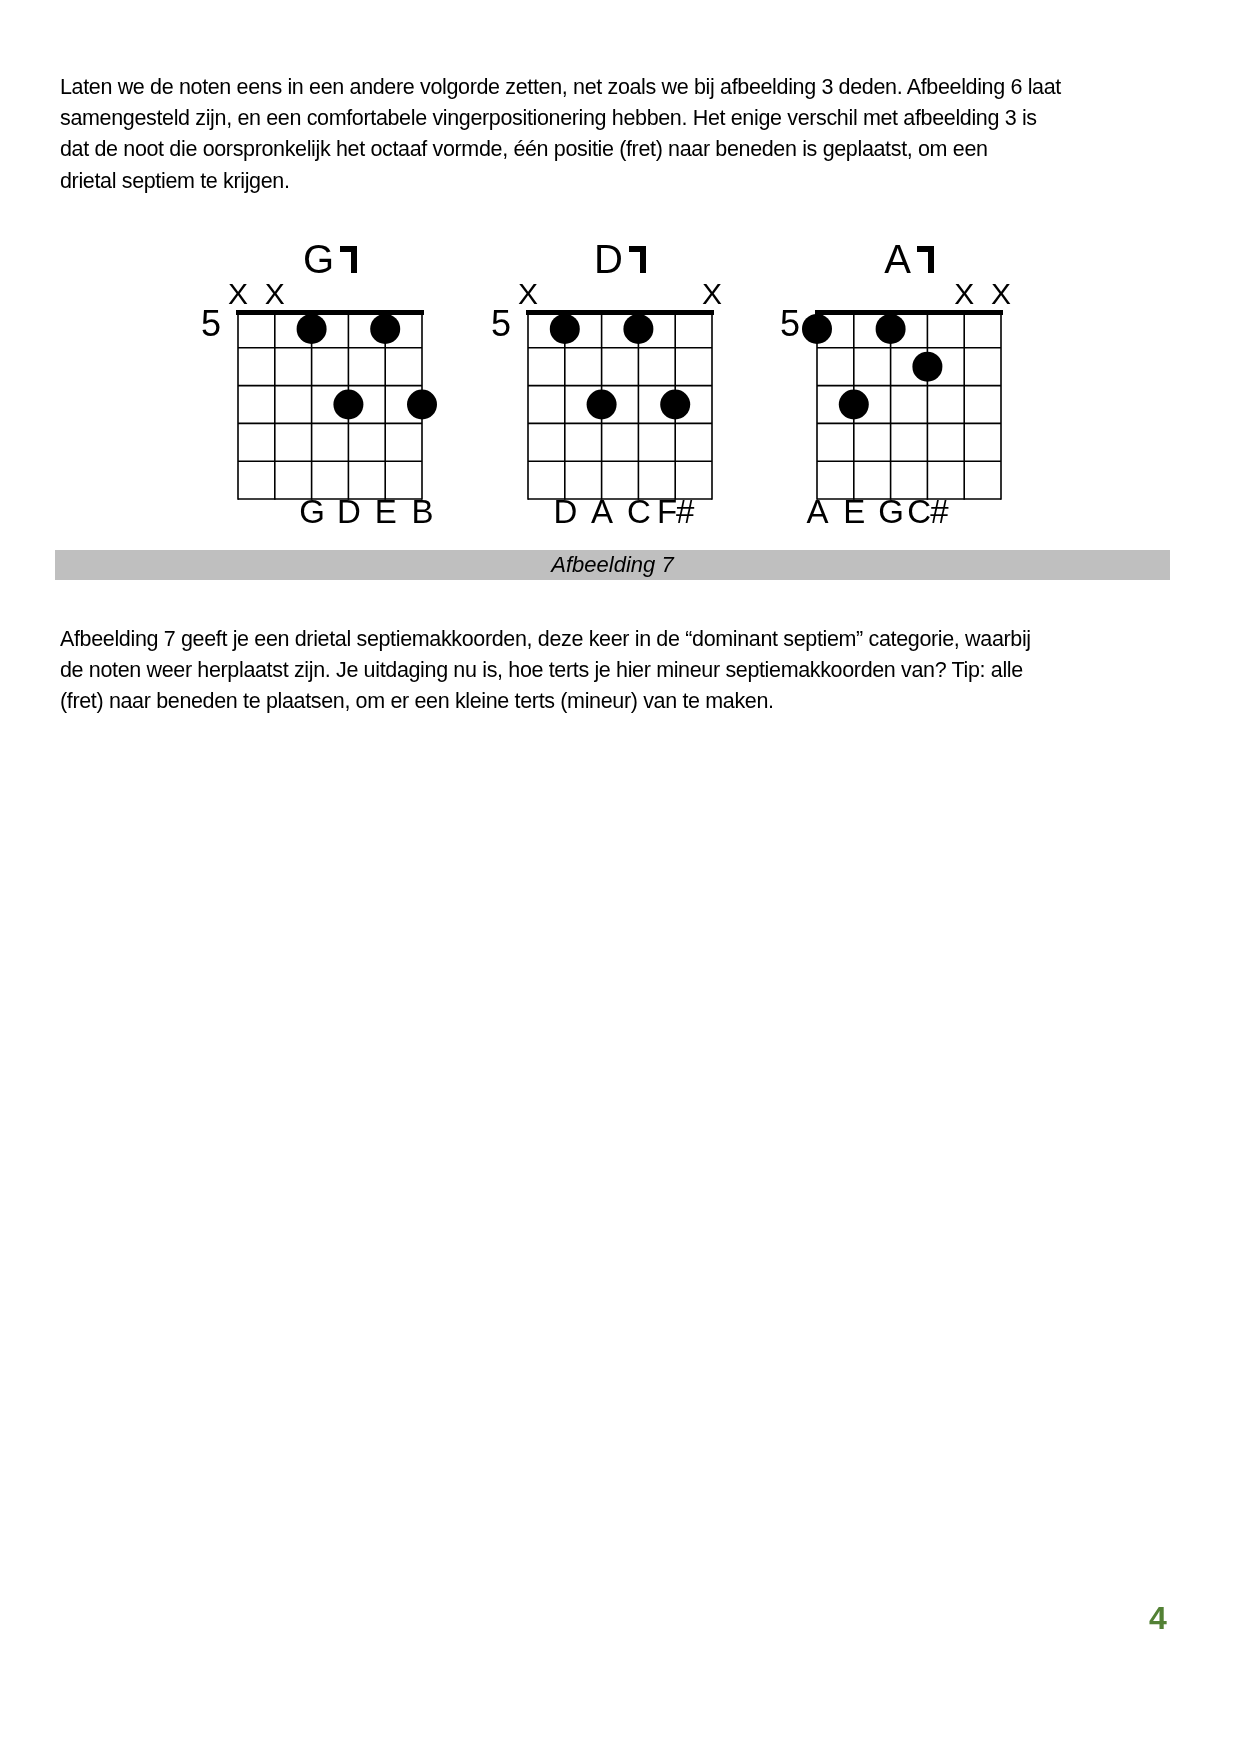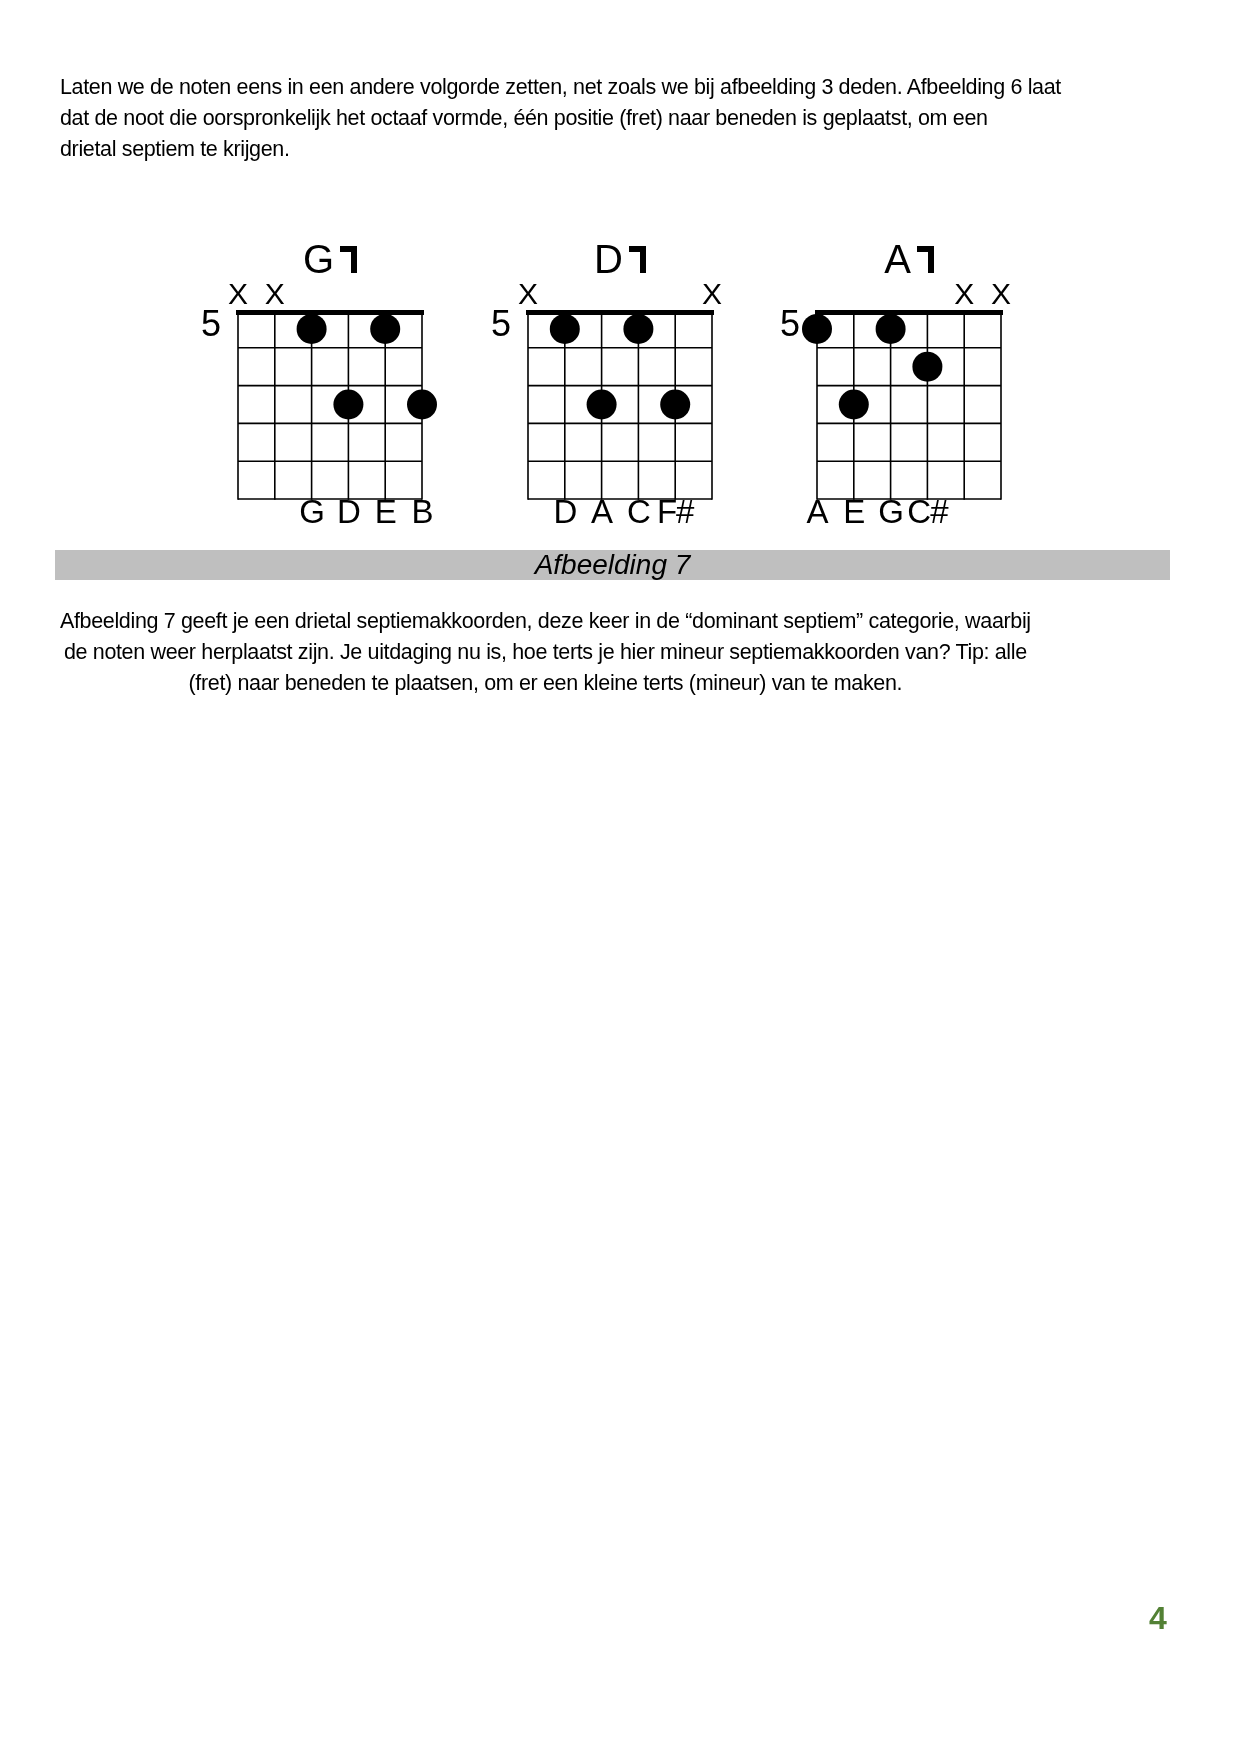--- a/index.html
+++ b/index.html
@@ -6,21 +6,21 @@
   html,body { background:#ffffff; }
   .page {
     position:relative; width:1240px; height:1753px; background:#fff;
     font-family:"Liberation Sans","DejaVu Sans",sans-serif; color:#000; overflow:hidden;
   }
   .para {
     position:absolute; left:60px;
     font-size:21.5px; line-height:31.2px; letter-spacing:-0.35px; white-space:nowrap;
   }
   #para1 { top:52px;margin-top:20px; }
-  #para2 { top:606px;text-align:center; }
+  #para2 { top:624px; }
   .figure { position:absolute; left:0; top:225px; width:1240px; height:312px; }
   .chord { position:absolute; top:0; width:330px; height:312px; }
   .chord-name {
     position:absolute; top:16px; width:184px; text-align:center;
     font-size:40px; line-height:36px; font-weight:400; letter-spacing:1px;
   }
   .seven {
     display:inline-block; width:17px; height:27px;
     border-top:6px solid #000; border-right:6px solid #000; margin-left:5px;
   }
@@ -34,33 +34,34 @@
   }
   .note-label {
     position:absolute; top:270px; width:56px; text-align:center;
     font-size:33px; line-height:33px; letter-spacing:-1px;
   }
   .grid-svg { position:absolute; }
   .caption-bar {
     position:absolute; left:55px; top:550px; width:1115px; height:30px;
     background:#bfbfbf; text-align:center;
   }
-  .caption-text { font-style:italic; font-size:28px; line-height:30px; }
+  .caption-text { font-style:italic; font-size:22px; line-height:30px; }
   .page-number {
     position:absolute; left:1136px; top:1600px; width:44px; text-align:center;
     font-size:32px; line-height:36px; font-weight:bold; color:#538135;
   }
 </style>
 </head>
 <body>
 
 <div class="page">
 
   <div class="para" id="para1">
       <div class="text-line">Laten we de noten eens in een andere volgorde zetten, net zoals we bij afbeelding 3 deden. Afbeelding 6 laat</div>
+      <div class="text-line">samengesteld zijn, en een comfortabele vingerpositionering hebben. Het enige verschil met afbeelding 3 is</div>
       <div class="text-line">dat de noot die oorspronkelijk het octaaf vormde, één positie (fret) naar beneden is geplaatst, om een</div>
       <div class="text-line">drietal septiem te krijgen.</div>
     </div>
 
   <div class="figure" id="chord-figure">
       <div class="chord" style="left: 168px;">
         <div class="chord-name" style="left: 70px;"><span>G</span><span class="seven"></span></div>
         <div class="mute-x" style="left: 55px;">X</div>
         <div class="mute-x" style="left: 91.8px;">X</div>
         <div class="fret-label" style="left: 15px;">5</div>

